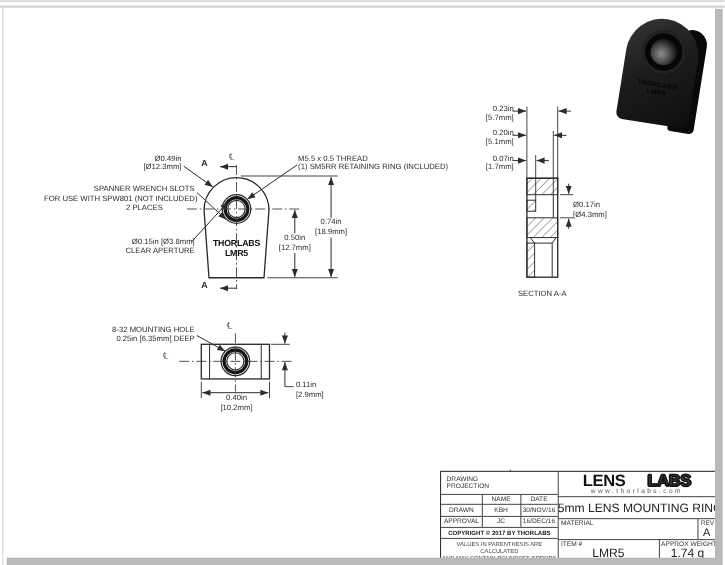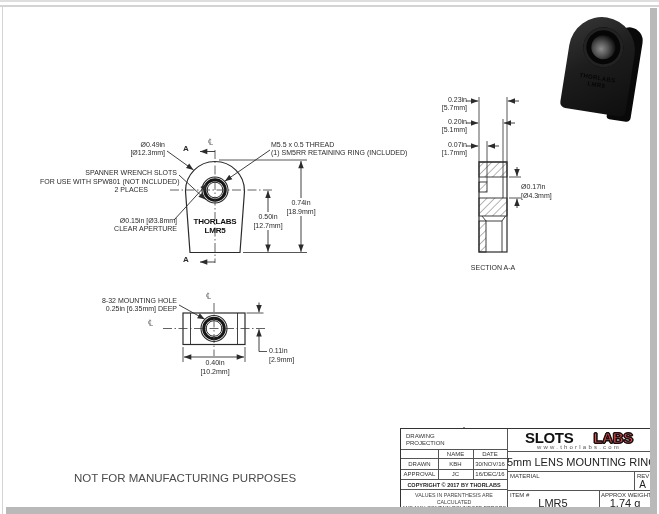--- a/index.html
+++ b/index.html
@@ -35,21 +35,21 @@
   .tb .vline,.tb .hline{position:absolute;background:#555;}
   .tb .vline{width:1px;}
   .tb .hline{height:1px;}
   .tbl{position:absolute;font-size:6px;line-height:7px;color:#333;white-space:nowrap;}
   .tbl.c{text-align:center;}
   .tb-big{position:absolute;font-size:11px;color:#222;white-space:nowrap;text-align:center;}
   .copyright{position:absolute;font-size:5.5px;font-weight:700;color:#222;width:106px;text-align:center;}
   .disclaim{position:absolute;font-size:5.3px;line-height:6.5px;color:#444;width:106px;text-align:center;}
   .logo{position:absolute;left:106px;top:2px;width:144px;text-align:center;font-size:15px;
         font-weight:900;color:#111;line-height:14px;letter-spacing:-.3px;}
-  .logo .labs{color:#ef4444;-webkit-text-stroke:1px #111;
+  .logo .labs{color:#404040;-webkit-text-stroke:1px #111;
         text-shadow:-1px 0 #111,1px 0 #111,0 -1px #111,0 1px #111;margin-left:20px;}
   .logo-url{position:absolute;left:106px;top:15px;width:144px;text-align:center;
         font-size:6px;letter-spacing:2.2px;color:#555;}
   
   .edge-top1{position:absolute;left:0;top:0;width:659px;height:2px;background:#dedede;}
   .edge-top2{position:absolute;left:0;top:5px;width:659px;height:2px;background:#d4d4d4;}
   .edge-left{position:absolute;left:2px;top:7px;width:1px;height:507px;background:#d4d4d4;}
   .shadow-right{position:absolute;left:650px;top:8px;width:7px;height:506px;background:#b9b9b9;}
   .shadow-bottom{position:absolute;left:6px;top:507px;width:644px;height:7px;background:#b9b9b9;}
 </style>
@@ -192,21 +192,20 @@
     <div>[2.9mm]</div>
   </div>
   <div class="lbl c" style="left:192px;top:358px;width:46px;line-height:9px;">
     <div>0.40in</div>
     <div>[10.2mm]</div>
   </div>
   <div class="clsym" style="left:206px;top:292px;">℄</div>
   <div class="clsym" style="left:148px;top:319px;">℄</div>
 
   <div class="footer">
-    <div>NOT FOR MANUFACTURING PURPOSES</div>
   </div>
 
   <div class="render">
     <div class="r-side"></div>
     <div class="r-face"></div>
     <div class="r-bore">
       <div class="r-bore-in"></div>
     </div>
     <div class="r-eng">
       <div>THORLABS</div>
@@ -241,21 +240,21 @@
     <div class="tbl c" style="left:72px;top:31.5px;width:34px;">30/NOV/16</div>
     <div class="tbl c" style="left:0;top:42px;width:37px;">APPROVAL</div>
     <div class="tbl c" style="left:37px;top:42px;width:35px;">JC</div>
     <div class="tbl c" style="left:72px;top:42px;width:34px;">16/DEC/16</div>
     <div class="copyright" style="left:0;top:52.5px;">COPYRIGHT © 2017 BY THORLABS</div>
     <div class="disclaim" style="left:0;top:63px;">
       <div>VALUES IN PARENTHESIS ARE CALCULATED</div>
       <div>AND MAY CONTAIN ROUNDOFF ERRORS</div>
     </div>
 
-    <div class="logo"><span>SLOTS</span><span class="labs">LABS</span></div>
+    <div class="logo"><span>LENS</span><span class="labs">LABS</span></div>
     <div class="logo-url">www.thorlabs.com</div>
     <div class="tb-big" style="left:106px;top:27px;width:144px;">5mm LENS MOUNTING RING</div>
     <div class="tbl" style="left:109px;top:43.5px;">MATERIAL</div>
     <div class="tbl" style="left:236px;top:43.5px;">REV</div>
     <div class="tb-big" style="left:233px;top:50px;width:17px;font-size:10px;">A</div>
     <div class="tbl" style="left:109px;top:62.5px;">ITEM #</div>
     <div class="tb-big" style="left:106px;top:68px;width:92px;">LMR5</div>
     <div class="tbl" style="left:200px;top:62.5px;">APPROX WEIGHT</div>
     <div class="tb-big" style="left:198px;top:67.5px;width:52px;">1.74 g</div>
   </div>

